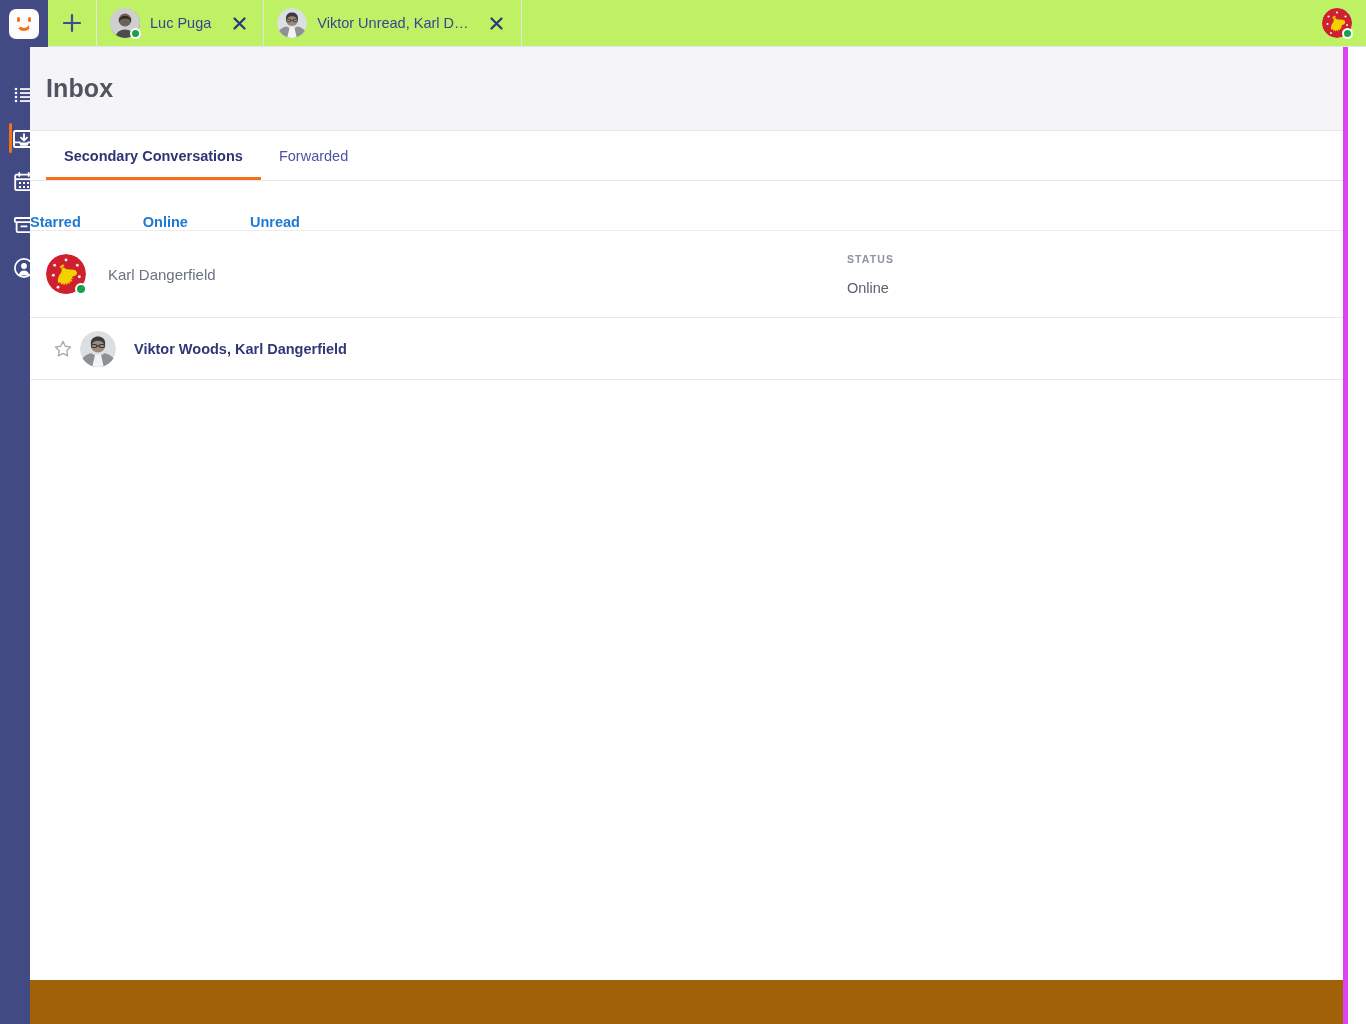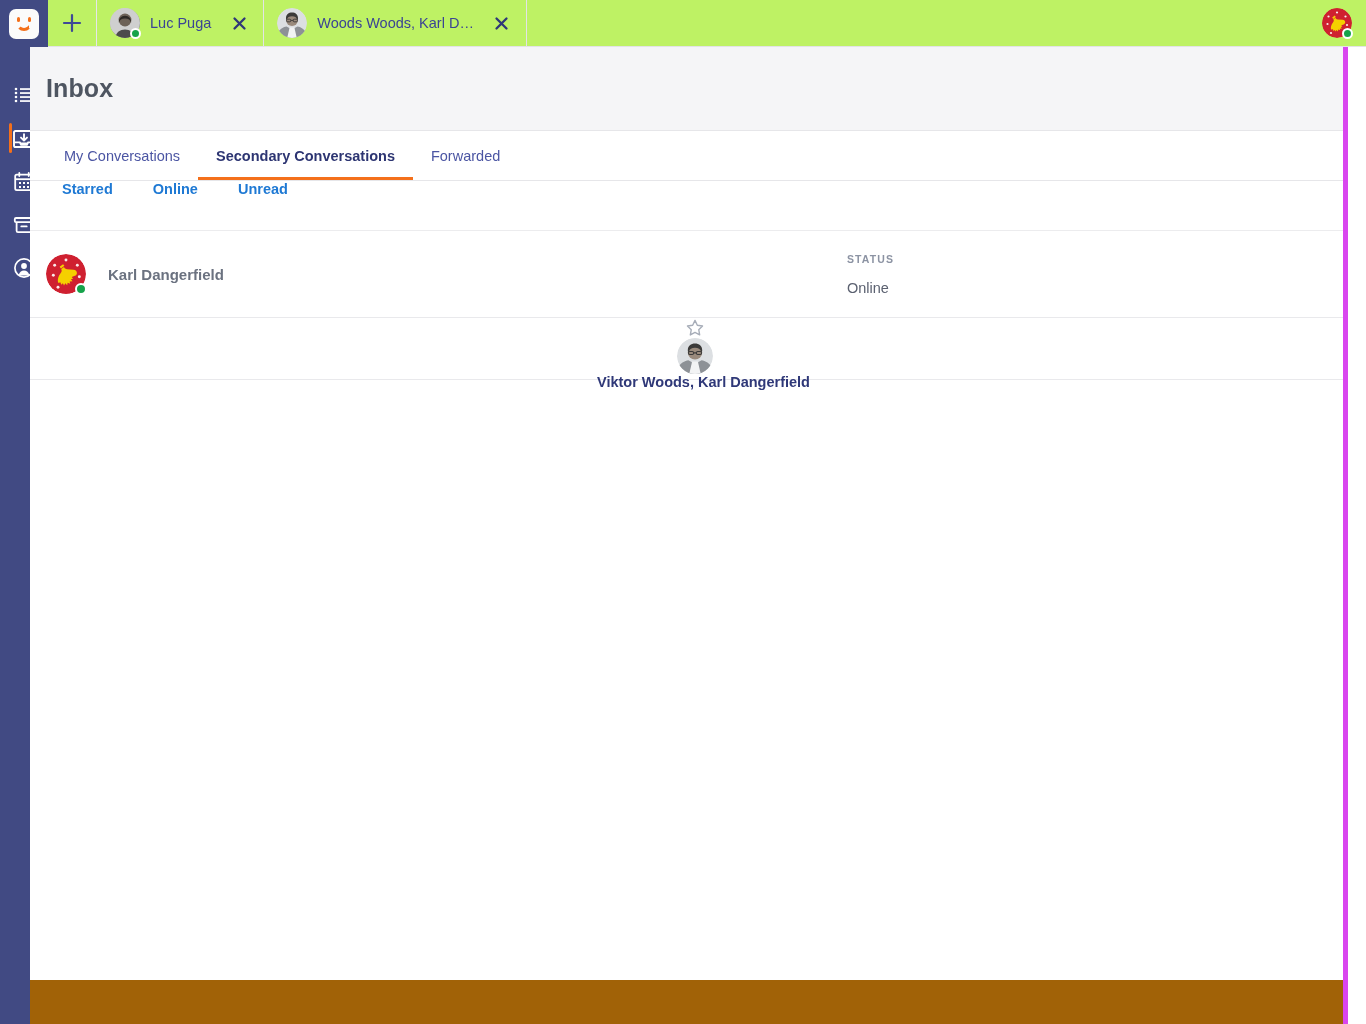--- a/index.html
+++ b/index.html
@@ -145,49 +145,49 @@
     display: flex; align-items: center; padding: 0 18px;
     font-size: 14.5px; color: #4b55a3; cursor: pointer;
     position: relative;
   }
   .nav-tab.active { font-weight: 700; color: #2d3572; }
   .nav-tab.active::after {
     content: ""; position: absolute; left: 0; right: 0; bottom: 0;
     height: 3px; background: #f4701b;
   }
   .filter-row {
-    height: 50px; display: flex; align-items: flex-start;
-    padding-left: 32px; gap: 40px;
+    height: 50px; display: flex; align-items: flex-end;
+    gap: 62px;
     border-bottom: 1px solid #ececee; background: #fff;
   }
   .filter-link {
     font-size: 14.5px; font-weight: 700; color: #1e79d4; cursor: pointer;
   }
 
   .contact-row {
     height: 87px; display: flex; align-items: center;
     padding-left: 16px; border-bottom: 1px solid #e9e9ec;
     background: #fff;
   }
   .contact-name {
-    font-size: 15px; font-weight: 700; color: #6b7280;
+    font-size: 15px; font-weight: 400; color: #6b7280;
     margin-left: 22px;
   }
   .contact-cols { margin-left: auto; display: flex; padding-right: 176px; }
   .col { width: 320px; }
   .col-label {
     font-size: 10.5px; font-weight: 700; color: #8c93a3;
     letter-spacing: 1.1px; margin-bottom: 15px;
   }
   .col-value { font-size: 14.5px; color: #5b6170; }
 
   .conv-row {
     height: 62px; display: flex; align-items: center;
     padding-left: 16px; border-bottom: 1px solid #e9e9ec;
-    background: #fff; cursor: pointer; flex-direction: column;
+    background: #fff; cursor: pointer;
   }
   .star { width: 34px; display: flex; align-items: center; justify-content: center; cursor: pointer; }
   .conv-title {
     font-size: 14.5px; font-weight: 700; color: #2f3878; margin-left: 18px;
   }
   .list-body { background: #fff; height: 600px; }
 </style>
 </head>
 <body>
 
@@ -325,21 +325,21 @@
           <path d="M0 26c2.5-5 6.6-7 9.5-7.4l5.5 3 5.5-3C23.4 19 27.5 21 30 26v4H0v-4z" fill="#8d9196"></path>
           <circle cx="15" cy="12" r="6" fill="#9a8a7c"></circle>
           <path d="M9 10.2c0-3.6 2.6-5.6 6-5.6s6 2 6 5.6c0 .9-.4 1.6-.9 1.6-.4-2.6-2.4-3.6-5.1-3.6s-4.7 1-5.1 3.6c-.5 0-.9-.7-.9-1.6z" fill="#3b3a39"></path>
           <rect x="9.6" y="11.2" width="4.2" height="2.6" rx="1" fill="none" stroke="#3b3a39" stroke-width="0.9"></rect>
           <rect x="16.2" y="11.2" width="4.2" height="2.6" rx="1" fill="none" stroke="#3b3a39" stroke-width="0.9"></rect>
           <path d="M13.8 12.4h2.4" stroke="#3b3a39" stroke-width="0.9"></path>
           <path d="M12.6 19.5h4.8l2.4 10.5h-9.6l2.4-10.5z" fill="#f2f3f4"></path>
         </svg>
       </div>
     </div>
-    <span class="tab-label">Woods Woods, Karl D…</span>
+    <span class="tab-label">Viktor Unread, Karl D…</span>
     <span class="close">
       <svg width="15" height="15" viewBox="0 0 15 15" fill="none">
         <path d="M2.5 2.5l10 10M12.5 2.5l-10 10" stroke="#2f3878" stroke-width="2.3" stroke-linecap="round"></path>
       </svg>
     </span>
   </div>
 
   <div class="tabbar-spacer"></div>
 
   <div class="tabbar-right">
@@ -366,23 +366,20 @@
   </div>
 </div>
 
 <div id="main">
 
   <div class="page-head">
     <div class="page-title">Inbox</div>
   </div>
 
   <div class="nav-tabs">
-    <div class="nav-tab">
-      <span>My Conversations</span>
-    </div>
     <div class="nav-tab active">
       <span>Secondary Conversations</span>
     </div>
     <div class="nav-tab">
       <span>Forwarded</span>
     </div>
   </div>
 
   <div class="filter-row">
     <span class="filter-link">Starred</span>

